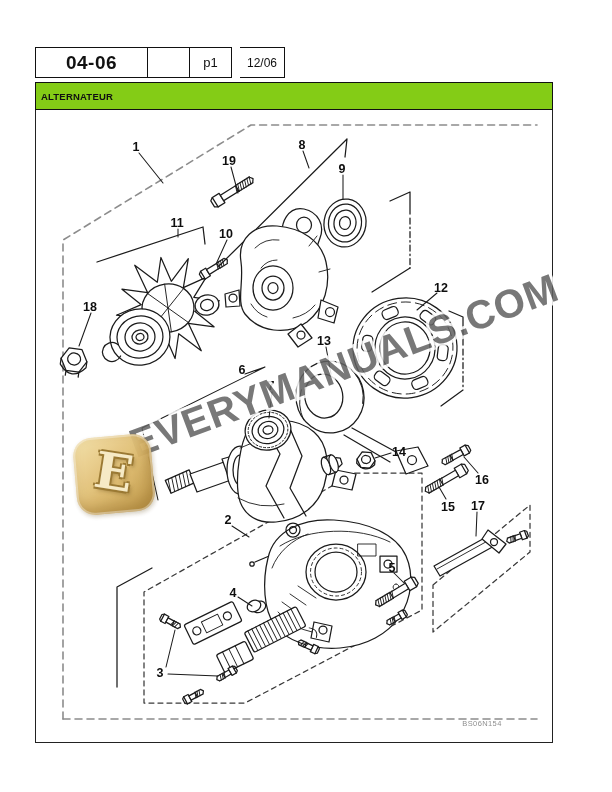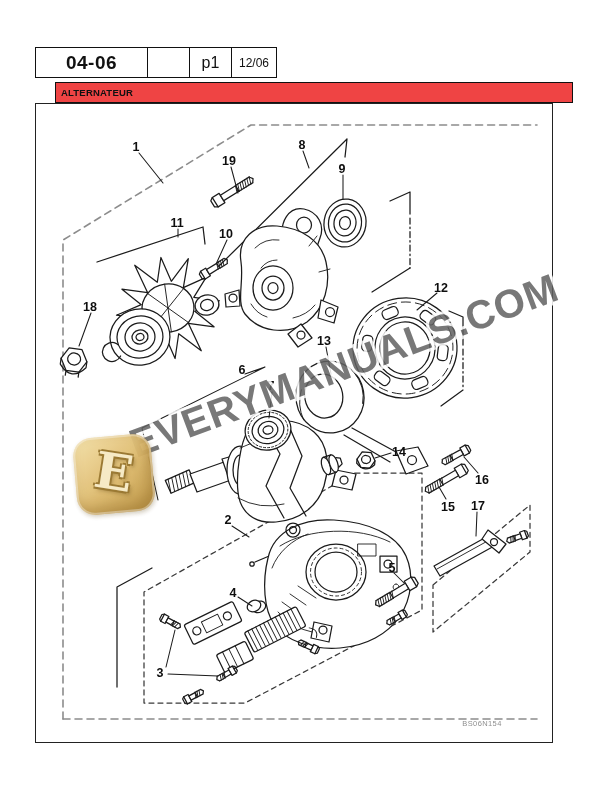--- a/index.html
+++ b/index.html
@@ -4,25 +4,25 @@
 <style>
   html,body{margin:0;padding:0;background:#ffffff;}
   .page{position:relative;width:612px;height:792px;background:#ffffff;overflow:hidden;
         font-family:"Liberation Sans","DejaVu Sans",sans-serif;color:#111;}
   
   .hdr{position:absolute;left:35px;top:47px;height:31px;display:flex;z-index:6;}
   .hcell{border:1.8px solid #111;border-left-width:0;display:flex;align-items:center;justify-content:center;background:#fff;box-sizing:border-box;}
   .hcell.first{border-left-width:1.8px;}
   .code{width:113px;font-size:19px;font-weight:bold;letter-spacing:.5px;}
   .blank{width:42px;}
-  .pno{width:42px;font-size:16px;}
-  .date{width:45px;font-size:12px;}
-  .titlebar{position:absolute;left:35px;top:82px;width:518px;height:21px;border:1.6px solid #111;
+  .pno{width:42px;font-size:13px;}
+  .date{width:45px;font-size:12px;margin-left:8px;}
+  .titlebar{position:absolute;left:35px;top:82px;width:518px;height:28px;border:1.6px solid #111;
             box-sizing:border-box;display:flex;align-items:center;padding-left:5px;
-            font-size:9.5px;font-weight:bold;letter-spacing:.2px;background:#ef4444;z-index:6;margin-left:20px;}
+            font-size:9.5px;font-weight:bold;letter-spacing:.2px;background:#84cc16;z-index:6;}
   .frame{position:absolute;left:35px;top:103px;width:518px;height:640px;border:1.6px solid #222;
          box-sizing:border-box;background:#fff;z-index:1;}
   svg.diagram{position:absolute;left:0;top:0;z-index:2;}
   svg.diagram path,svg.diagram line,svg.diagram polyline,svg.diagram rect,
   svg.diagram ellipse,svg.diagram circle,svg.diagram polygon{
       stroke:#1b1b1b;stroke-width:1.25;fill:none;stroke-linecap:round;stroke-linejoin:round;}
   svg.diagram .f{fill:#ffffff;}
   svg.diagram .thin{stroke-width:.9;}
   svg.diagram .lead{stroke-width:1.05;}
   svg.diagram .dashedOuter{stroke:#8c8c8c;stroke-width:1.6;stroke-dasharray:7 5;}

